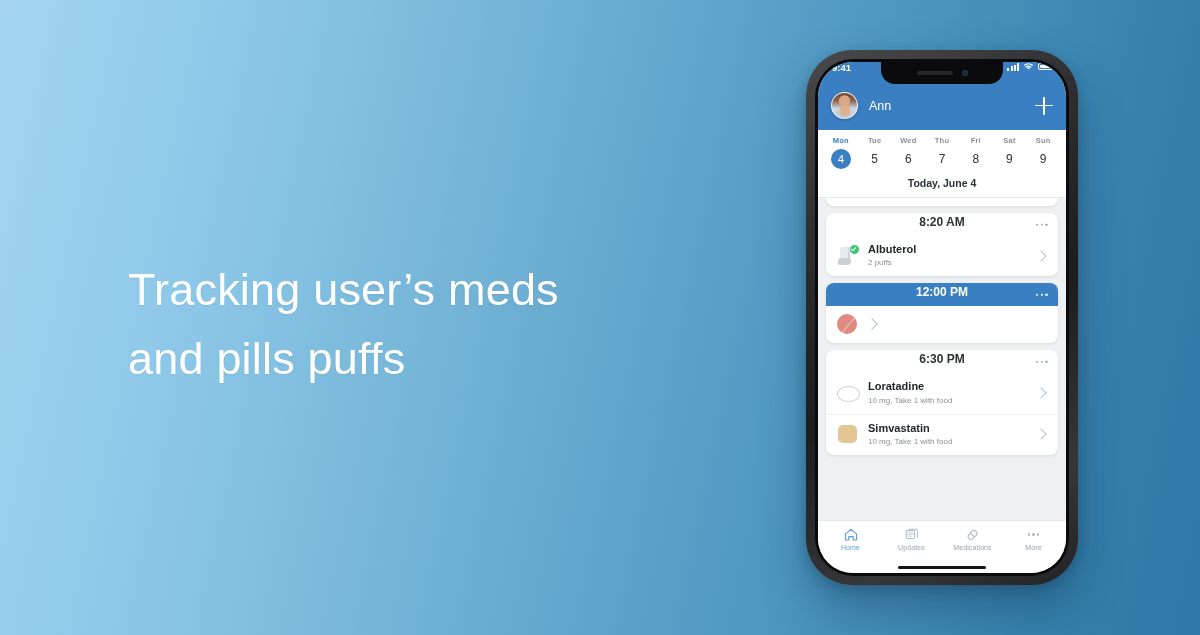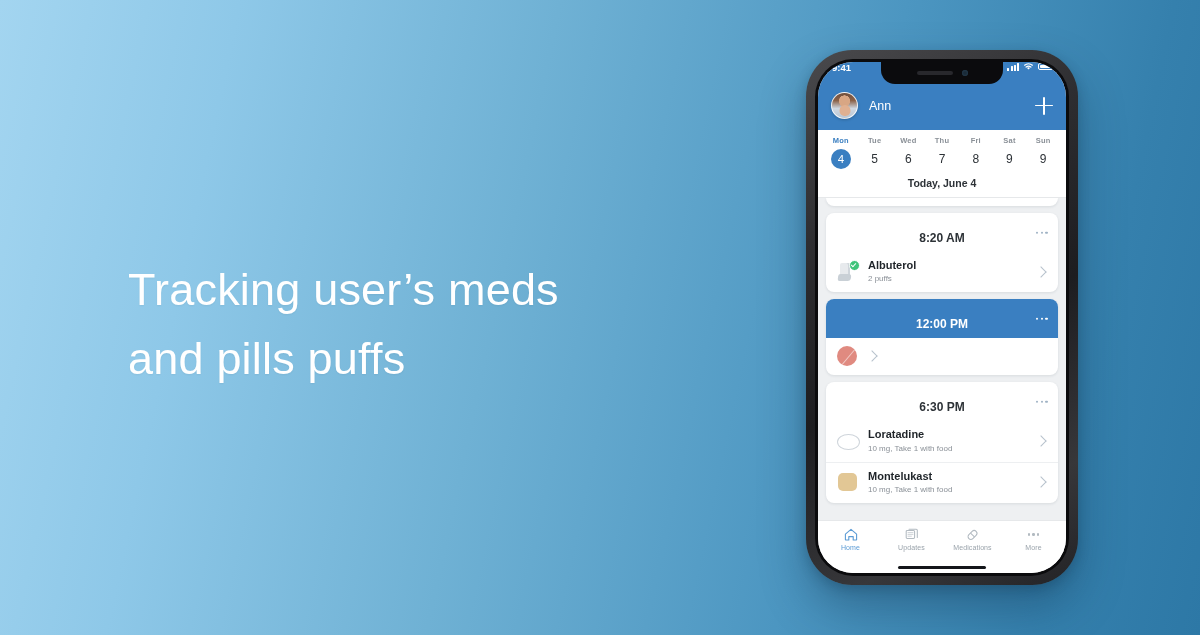--- a/index.html
+++ b/index.html
@@ -119,21 +119,21 @@
     flex:1;background:#eef0f2;overflow:hidden;position:relative;
     padding:0 8px;box-sizing:border-box;
   }
   .card{
     background:#fff;border-radius:8px;margin-top:7px;overflow:hidden;
     box-shadow:0 1px 3px rgba(20,40,60,.10);
   }
   .card.partial{margin-top:0;height:8px;border-radius:0 0 8px 8px;}
   .card-head{
     display:flex;align-items:center;justify-content:center;position:relative;
-    padding:18px 0 7px;font-size:12px;font-weight:700;color:#2d3237;
+    padding:2px 0 7px;font-size:12px;font-weight:700;color:#2d3237;
   }
   .card-head .dots{
     position:absolute;right:10px;top:50%;transform:translateY(-50%);
     display:flex;gap:2.2px;
   }
   .card-head .dots i{width:2.6px;height:2.6px;border-radius:50%;background:#9fb2c4;display:block;}
   .card.highlight .card-head{background:#3a7fc1;color:#fff;}
   .card.highlight .card-head .dots i{background:#fff;}
 
   .med-row{
@@ -329,21 +329,21 @@
                 <div class="med-name">Loratadine</div>
                 <div class="med-dose">10 mg, Take 1 with food</div>
               </div>
               <span class="chev"></span>
             </div>
             <div class="med-row">
               <div class="med-icon">
                 <span class="pill-square"></span>
               </div>
               <div class="med-text">
-                <div class="med-name">Montelukast</div>
+                <div class="med-name">Simvastatin</div>
                 <div class="med-dose">10 mg, Take 1 with food</div>
               </div>
               <span class="chev"></span>
             </div>
           </div>
 
         </div>
 
         <div class="tabbar">
           <div class="tab active">

